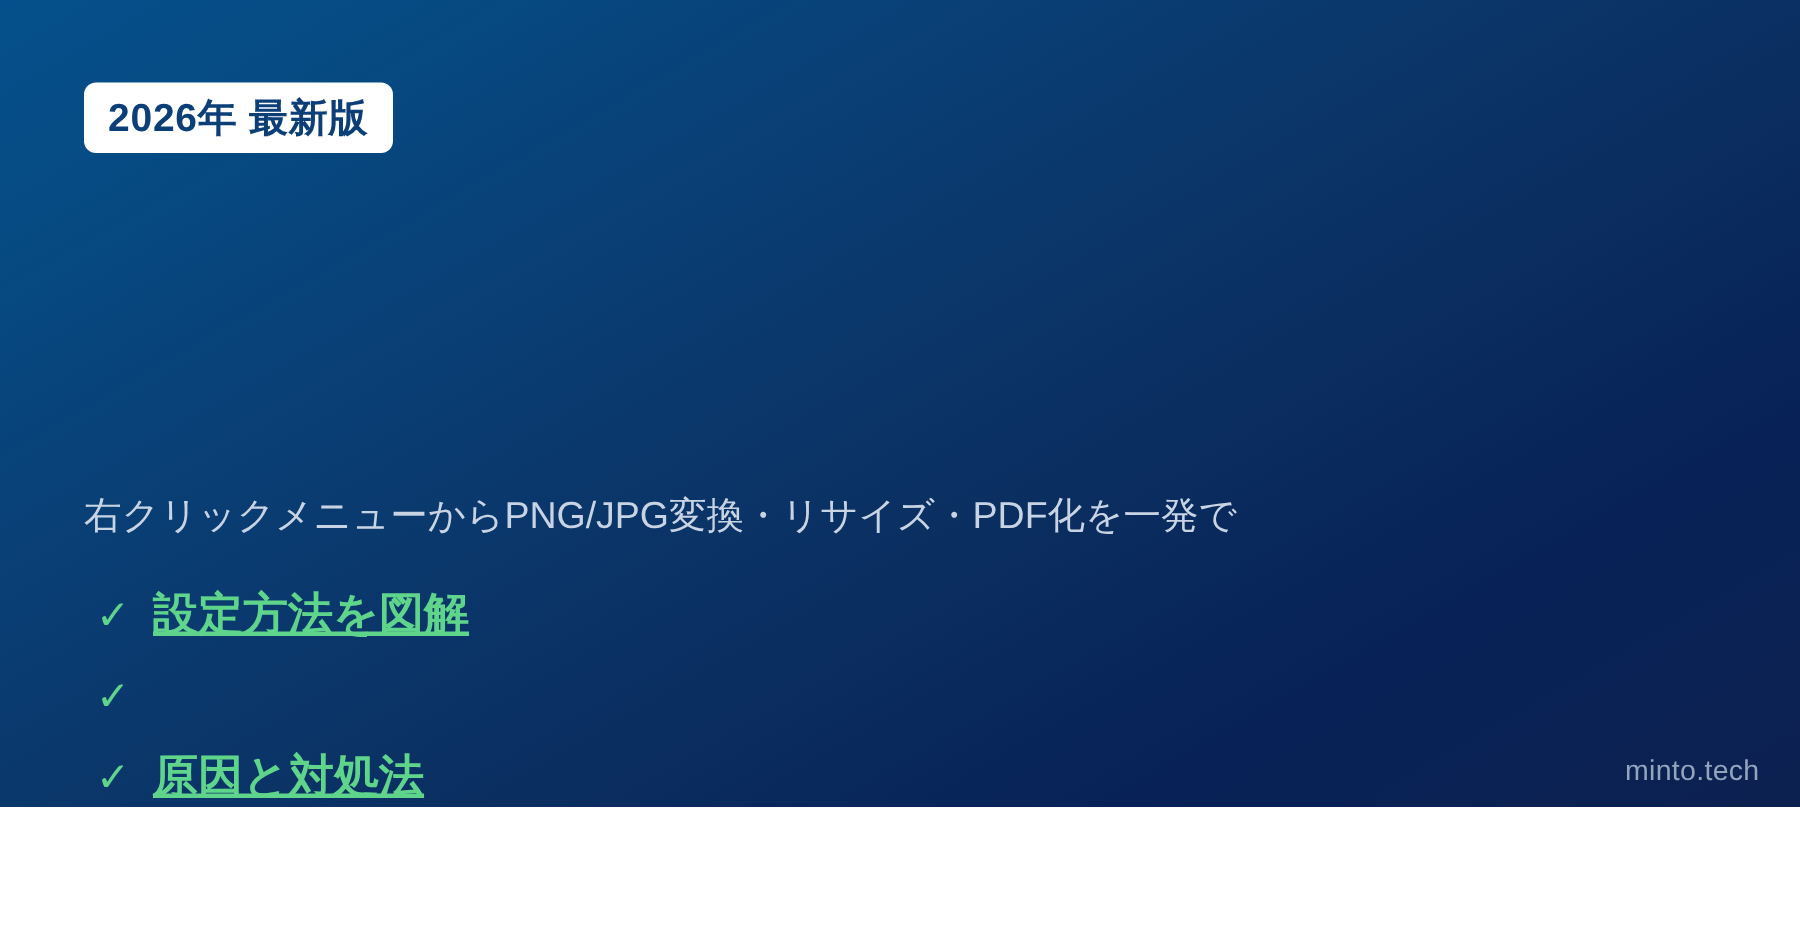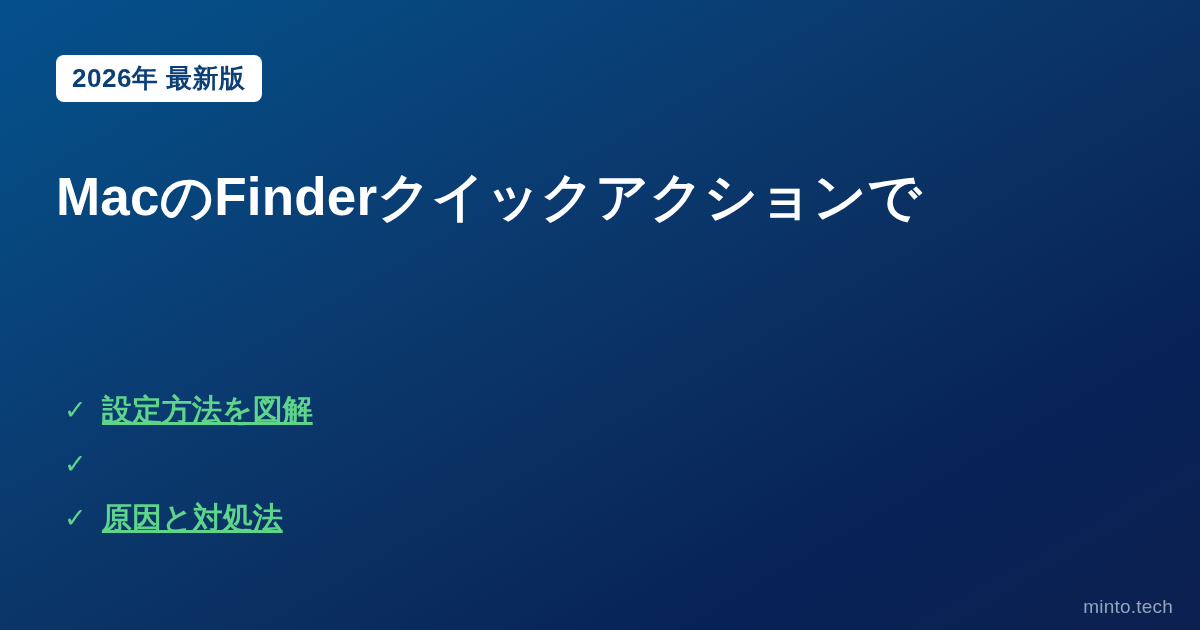--- a/index.html
+++ b/index.html
@@ -9,21 +9,21 @@
   body {
     width: 1200px;
     height: 630px;
     overflow: hidden;
     font-family: "Liberation Sans", "DejaVu Sans", sans-serif;
   }
 
   #og-card {
     position: relative;
     width: 1200px;
-    height: 630px;
+    height: 538px;
     box-sizing: border-box;
     background: linear-gradient(150deg, #05508c 0%, #064a82 14%, #0a3b70 38%, #0b2f61 58%, #072257 78%, #0d2150 100%);
     overflow: hidden;
     padding-left: 42px;
   }
 
   .content {
     position: absolute;
     left: 56px;
     top: 0;
@@ -127,23 +127,23 @@
 <body>
 
 <div id="og-card">
   <div class="content">
 
     <div class="badge-row">
       <span class="badge">2026年 最新版</span>
     </div>
 
     <h1 class="title">
-      <span class="title-line">MacのFinderクイックアクションで</span>
     </h1>
 
+    <p class="subtitle">右クリックメニューからPNG/JPG変換・リサイズ・PDF化を一発で</p>
 
     <ul class="checklist">
       <li class="check-item">
         <span class="check-mark">✓</span>
         <span class="check-label">設定方法を図解</span>
       </li>
       <li class="check-item">
         <span class="check-mark">✓</span>
       </li>
       <li class="check-item">

